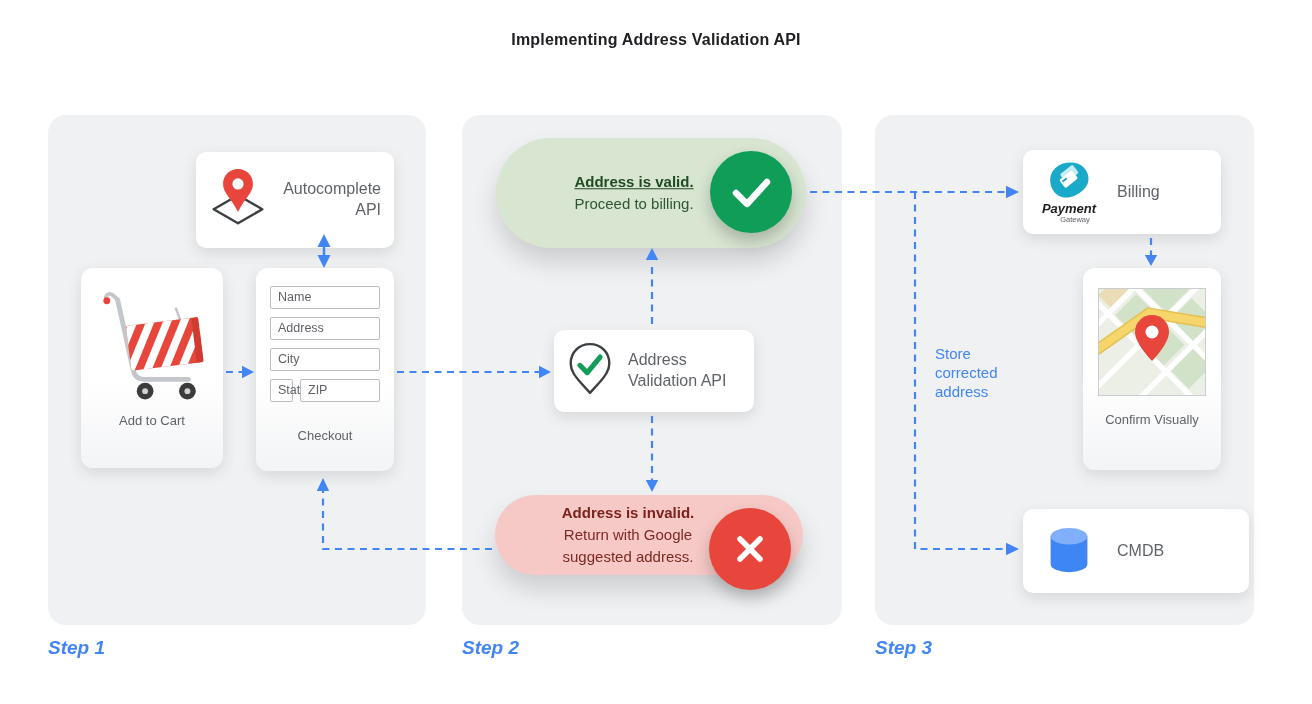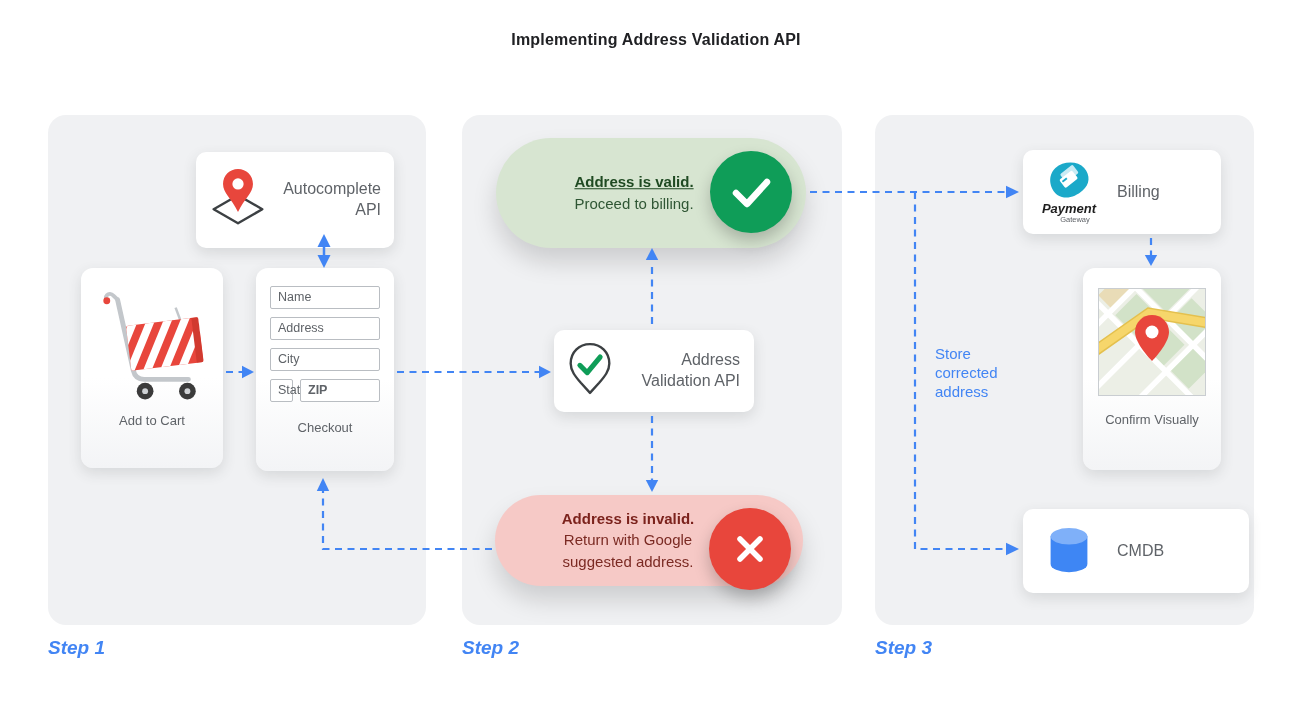--- a/index.html
+++ b/index.html
@@ -25,26 +25,26 @@
   #card-checkout{left:208px;top:153px;width:138px;height:203px;display:block;padding:18px 14px 0;}
   #card-av{left:92px;top:215px;width:200px;height:82px;}
   #card-billing{left:148px;top:35px;width:198px;height:84px;}
   #card-confirm{left:208px;top:153px;width:138px;height:202px;}
   #card-cmdb{left:148px;top:394px;width:226px;height:84px;}
 
   .field{box-sizing:border-box;background:#fff;border:1.5px solid #b9bdc2;border-radius:2px;
          color:#5f6368;font-size:12.5px;line-height:17px;padding:2px 7px;height:23px;margin-bottom:8px;}
   .fRow{display:flex;gap:7px;}
   .fState{width:23px;margin-bottom:0;}
-  .fZip{width:60px;margin-bottom:0;flex:1;font-weight:bold;}
+  .fZip{width:60px;margin-bottom:8px;flex:1;}
   #checkout-label{margin-top:17px;}
 
   .pill{position:absolute;border-radius:56px;box-shadow:0 14px 24px rgba(0,0,0,.15);}
   #pill-valid{left:34px;top:23px;width:310px;height:110px;background:#d7e5d1;}
-  #pill-invalid{left:33px;top:380px;width:308px;height:91px;background:#f6c9c6;}
+  #pill-invalid{left:33px;top:380px;width:308px;height:80px;background:#f6c9c6;}
   .pill-text{position:absolute;top:50%;transform:translateY(-50%);
              text-align:center;font-size:15px;line-height:1.45;}
   #pill-valid .pill-text{left:53px;width:170px;color:#2f5634;}
   #pill-invalid .pill-text{left:48px;width:170px;color:#7b2a23;}
   .pill-h{font-weight:bold;display:block;}
   #pill-valid .pill-h{color:#1f4a22;text-decoration:underline;}
   #pill-invalid .pill-h{color:#7b221c;}
   .result-circle{position:absolute;width:82px;height:82px;border-radius:50%;
                  box-shadow:0 8px 16px rgba(0,0,0,.22);
                  display:flex;align-items:center;justify-content:center;}
@@ -147,21 +147,21 @@
       </div>
     </div>
 
     <div class="card api-card" id="card-av">
       <span>
         <svg width="46" height="56" viewBox="0 0 50 60">
           <path d="M25,3 C13,3 4,12 4,24 c0,8 5,14 11,21 l10,11 10,-11 c6,-7 11,-13 11,-21 0,-12 -9,-21 -21,-21 z" fill="#ffffff" stroke="#3c4043" stroke-width="2.6" stroke-linejoin="round"></path>
           <polyline points="14,26 22,34 36,17" fill="none" stroke="#0f9d58" stroke-width="5.5" stroke-linecap="round" stroke-linejoin="round"></polyline>
         </svg>
       </span>
-      <span class="api-label" style="width:112px;text-align:right;">Address Validation API</span>
+      <span class="api-label" style="width:112px;">Address Validation API</span>
     </div>
 
     <div class="pill" id="pill-invalid">
       <div class="pill-text">
         <span class="pill-h">Address is invalid.</span>
         <span>Return with Google suggested address.</span>
       </div>
       <div class="result-circle" id="circle-invalid">
         <svg width="82" height="82" viewBox="0 0 82 82">
           <line x1="31" y1="31" x2="51" y2="51" stroke="#ffffff" stroke-width="5.5" stroke-linecap="round"></line>

